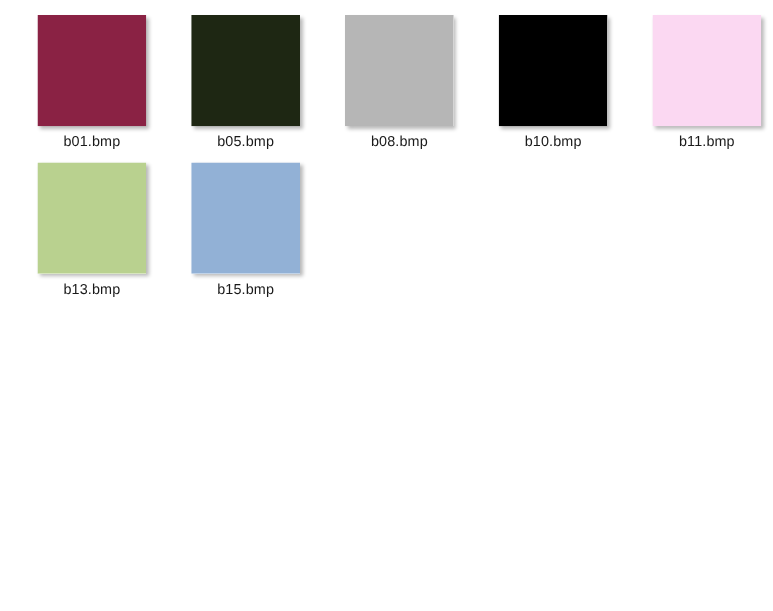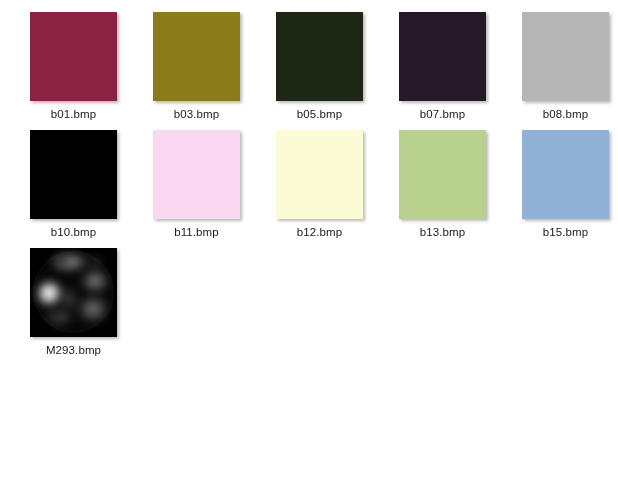--- a/index.html
+++ b/index.html
@@ -92,42 +92,30 @@
 <div id="thumb-grid">
 
   <div class="thumb-cell">
     <div class="thumb-frame">
       <div class="thumb-swatch" style="background: rgb(138, 34, 68);"></div>
     </div>
     <div class="thumb-label">b01.bmp</div>
   </div>
 
 
-  <div class="thumb-cell">
-    <div class="thumb-frame">
-      <div class="thumb-swatch" style="background: rgb(138, 125, 25);"></div>
-    </div>
-    <div class="thumb-label">b03.bmp</div>
-  </div>
 
 
   <div class="thumb-cell">
     <div class="thumb-frame">
       <div class="thumb-swatch" style="background: rgb(30, 39, 19);"></div>
     </div>
     <div class="thumb-label">b05.bmp</div>
   </div>
 
 
-  <div class="thumb-cell">
-    <div class="thumb-frame">
-      <div class="thumb-swatch" style="background: rgb(38, 24, 41);"></div>
-    </div>
-    <div class="thumb-label">b07.bmp</div>
-  </div>
 
   <div class="thumb-cell">
     <div class="thumb-frame">
       <div class="thumb-swatch" style="background: rgb(182, 182, 182);"></div>
     </div>
     <div class="thumb-label">b08.bmp</div>
   </div>
 
 
   <div class="thumb-cell">
@@ -137,67 +125,32 @@
     <div class="thumb-label">b10.bmp</div>
   </div>
 
   <div class="thumb-cell">
     <div class="thumb-frame">
       <div class="thumb-swatch" style="background: rgb(251, 216, 242);"></div>
     </div>
     <div class="thumb-label">b11.bmp</div>
   </div>
 
-  <div class="thumb-cell">
-    <div class="thumb-frame">
-      <div class="thumb-swatch" style="background: rgb(251, 251, 214);"></div>
-    </div>
-    <div class="thumb-label">b12.bmp</div>
-  </div>
 
   <div class="thumb-cell">
     <div class="thumb-frame">
       <div class="thumb-swatch" style="background: rgb(185, 209, 143);"></div>
     </div>
     <div class="thumb-label">b13.bmp</div>
   </div>
 
 
   <div class="thumb-cell">
     <div class="thumb-frame">
       <div class="thumb-swatch" style="background: rgb(146, 177, 214);"></div>
     </div>
     <div class="thumb-label">b15.bmp</div>
   </div>
 
 
 
-  <div class="thumb-cell">
-    <div class="thumb-frame">
-      <div class="sphere-canvas">
-        <div class="sphere-body" style="left:3px; top:3px; width:81px; height:82px;
-             background: radial-gradient(circle at 50% 50%, #0a0a0a 0%, #070707 66%, #2a2a2a 92%, #000 100%);"></div>
-        <div class="blob-soft" style="left:4px; top:4px; width:79px; height:80px;
-             background: radial-gradient(circle at 50% 50%, rgba(255,255,255,0) 68%, rgba(175,175,175,0.55) 88%, rgba(0,0,0,0) 100%);"></div>
-        <div class="blob" style="left:22px; top:6px; width:34px; height:16px;
-             background: radial-gradient(ellipse at 50% 50%, rgba(190,190,190,0.92) 0%, rgba(140,140,140,0.5) 58%, rgba(0,0,0,0) 100%);"></div>
-        <div class="blob" style="left:26px; top:7px; width:14px; height:11px;
-             background: radial-gradient(ellipse at 50% 50%, rgba(30,30,30,0.95) 0%, rgba(20,20,20,0.5) 60%, rgba(0,0,0,0) 100%);"></div>
-        <div class="blob" style="left:8px; top:34px; width:24px; height:24px;
-             background: radial-gradient(circle at 45% 45%, rgba(255,255,255,1) 0%, rgba(245,245,245,0.95) 32%, rgba(120,120,120,0.35) 68%, rgba(0,0,0,0) 100%);"></div>
-        <div class="blob" style="left:52px; top:22px; width:26px; height:22px;
-             background: radial-gradient(ellipse at 50% 50%, rgba(175,175,175,0.85) 0%, rgba(110,110,110,0.4) 58%, rgba(0,0,0,0) 100%);"></div>
-        <div class="blob" style="left:48px; top:48px; width:30px; height:26px;
-             background: radial-gradient(ellipse at 50% 50%, rgba(165,165,165,0.80) 0%, rgba(95,95,95,0.35) 60%, rgba(0,0,0,0) 100%);"></div>
-        <div class="blob" style="left:30px; top:40px; width:18px; height:22px;
-             background: radial-gradient(ellipse at 50% 50%, rgba(140,140,140,0.55) 0%, rgba(70,70,70,0.2) 62%, rgba(0,0,0,0) 100%);"></div>
-        <div class="blob" style="left:14px; top:60px; width:30px; height:18px;
-             background: radial-gradient(ellipse at 50% 50%, rgba(150,150,150,0.60) 0%, rgba(70,70,70,0.2) 62%, rgba(0,0,0,0) 100%);"></div>
-        <div class="blob" style="left:20px; top:62px; width:12px; height:10px;
-             background: radial-gradient(ellipse at 50% 50%, rgba(20,20,20,0.9) 0%, rgba(10,10,10,0.4) 62%, rgba(0,0,0,0) 100%);"></div>
-        <div class="blob" style="left:56px; top:6px; width:18px; height:16px;
-             background: radial-gradient(ellipse at 50% 50%, rgba(120,120,120,0.45) 0%, rgba(0,0,0,0) 70%);"></div>
-      </div>
-    </div>
-    <div class="thumb-label">M293.bmp</div>
-  </div>
 
 </div>
 
 </body></html>

